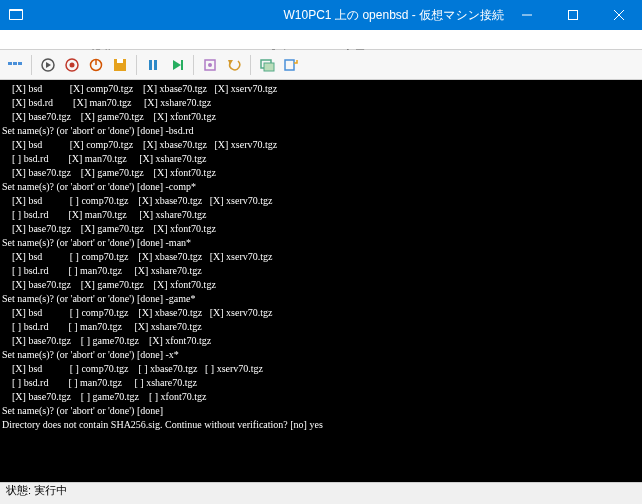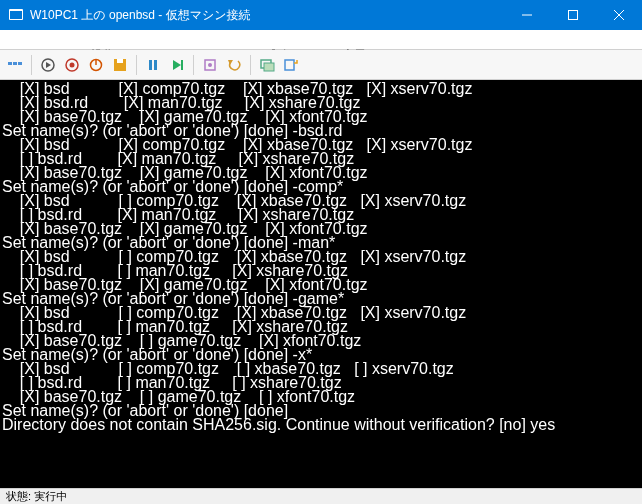--- a/index.html
+++ b/index.html
@@ -1,29 +1,29 @@
 <!DOCTYPE html>
 <html><head>
 <meta charset="utf-8">
 <style>
   * { margin: 0; padding: 0; box-sizing: border-box; font-family: "Yu Gothic UI", "Meiryo", sans-serif; }
   body { width: 642px; height: 504px; background: #fff; overflow: hidden; display: flex; flex-direction: column; }
   .titlebar { height: 30px; background: #0078d7; color: #fff; display: flex; align-items: center; font-size: 12px; }
   .titlebar .icon { width: 16px; height: 16px; margin: 0 6px 0 8px; display: inline-block; }
   .titlebar .icon svg { width: 16px; height: 16px; }
-  .titlebar .title { flex: 1; white-space: nowrap; }
+  .titlebar .title { flex: 1; white-space: nowrap; text-align: right; }
   .winbtns { display: flex; }
   .winbtn { width: 46px; height: 30px; display: flex; align-items: center; justify-content: center; color: #fff; }
   .menubar { height: 20px; background: #fff; border-bottom: 1px solid #d0d0d0; display: flex; gap: 2px; padding: 0 6px; font-size: 12px; align-items: center; }
   .menuitem { padding: 2px 6px; cursor: default; margin-top: 32px; }
   .toolbar { height: 30px; background: #f7f7f7; border-bottom: 1px solid #d0d0d0; display: flex; align-items: center; padding: 0 4px; gap: 2px; }
   .tb-btn { width: 22px; height: 22px; display: flex; align-items: center; justify-content: center; border: 1px solid transparent; border-radius: 2px; }
   .tb-sep { width: 1px; height: 20px; background: #d0d0d0; margin: 0 3px; }
-  .terminal { flex: 1; background: #000; color: #fff; font-family: Liberation Sans, sans-serif; font-size: 16px; line-height: 14px; padding: 2px 2px 0 2px; white-space: pre; overflow: hidden; }
-  .statusbar { height: 16px; background: #f0f0f0; border-top: 1px solid #d0d0d0; font-size: 11px; display: flex; align-items: center; padding: 0 6px; }
+  .terminal { flex: 1; background: #000; color: #fff; font-family: Liberation Serif, serif; font-size: 10px; line-height: 14px; padding: 2px 2px 0 2px; white-space: pre; overflow: hidden; }
+  .statusbar { height: 22px; background: #f0f0f0; border-top: 1px solid #d0d0d0; font-size: 11px; display: flex; align-items: flex-start; padding: 0 6px; }
 </style>
 </head>
 <body>
 
 <div class="titlebar">
   <span class="icon">
     <svg viewBox="0 0 16 16">
         <rect x="1" y="2" width="14" height="11" rx="1" fill="#fff" stroke="#fff" stroke-width="0"></rect>
         <rect x="2" y="4" width="12" height="8" fill="#0078d7"></rect>
       </svg>

